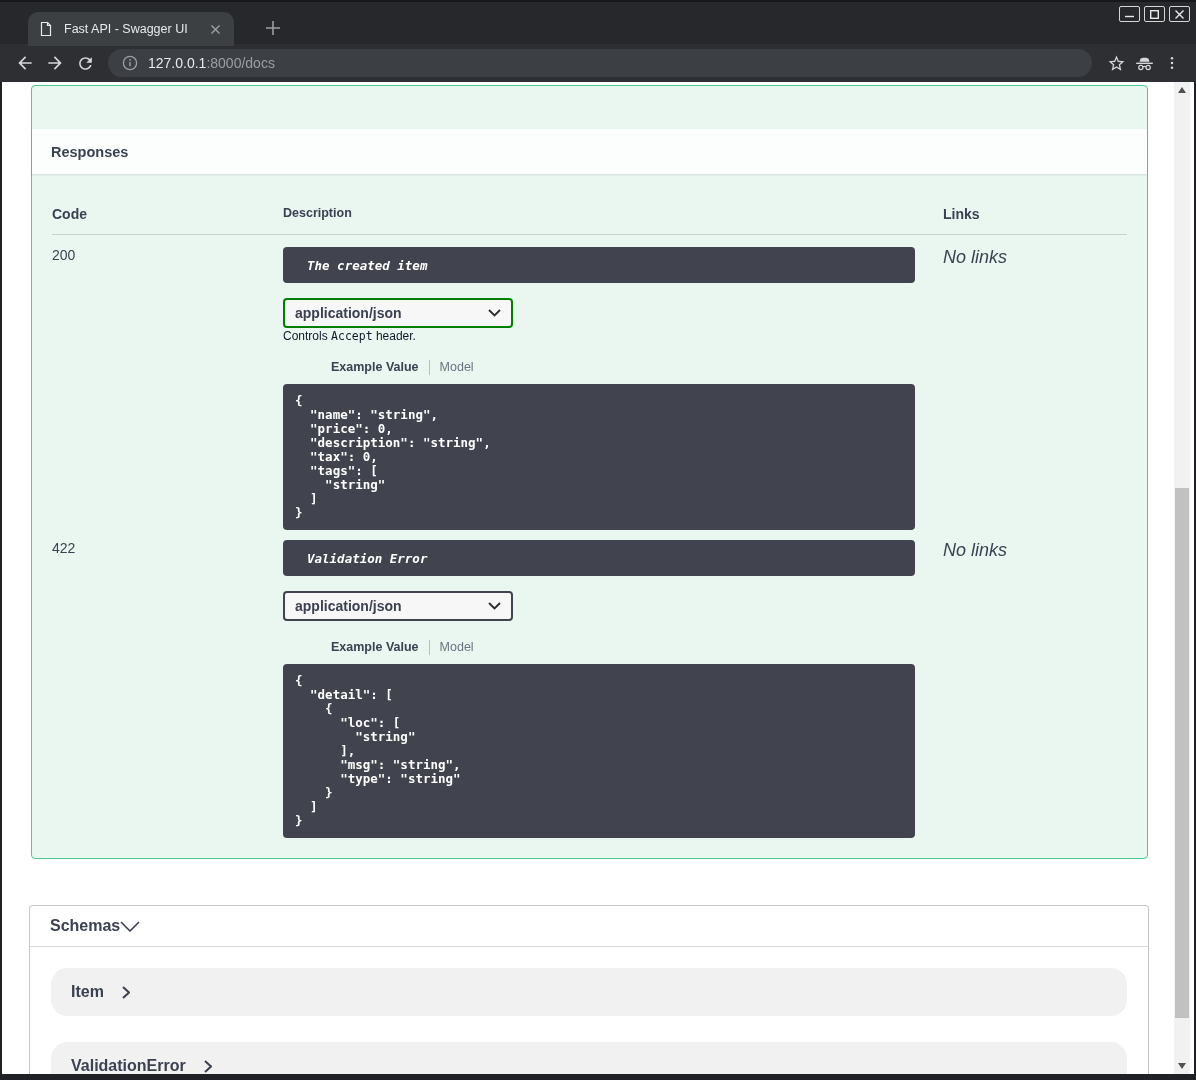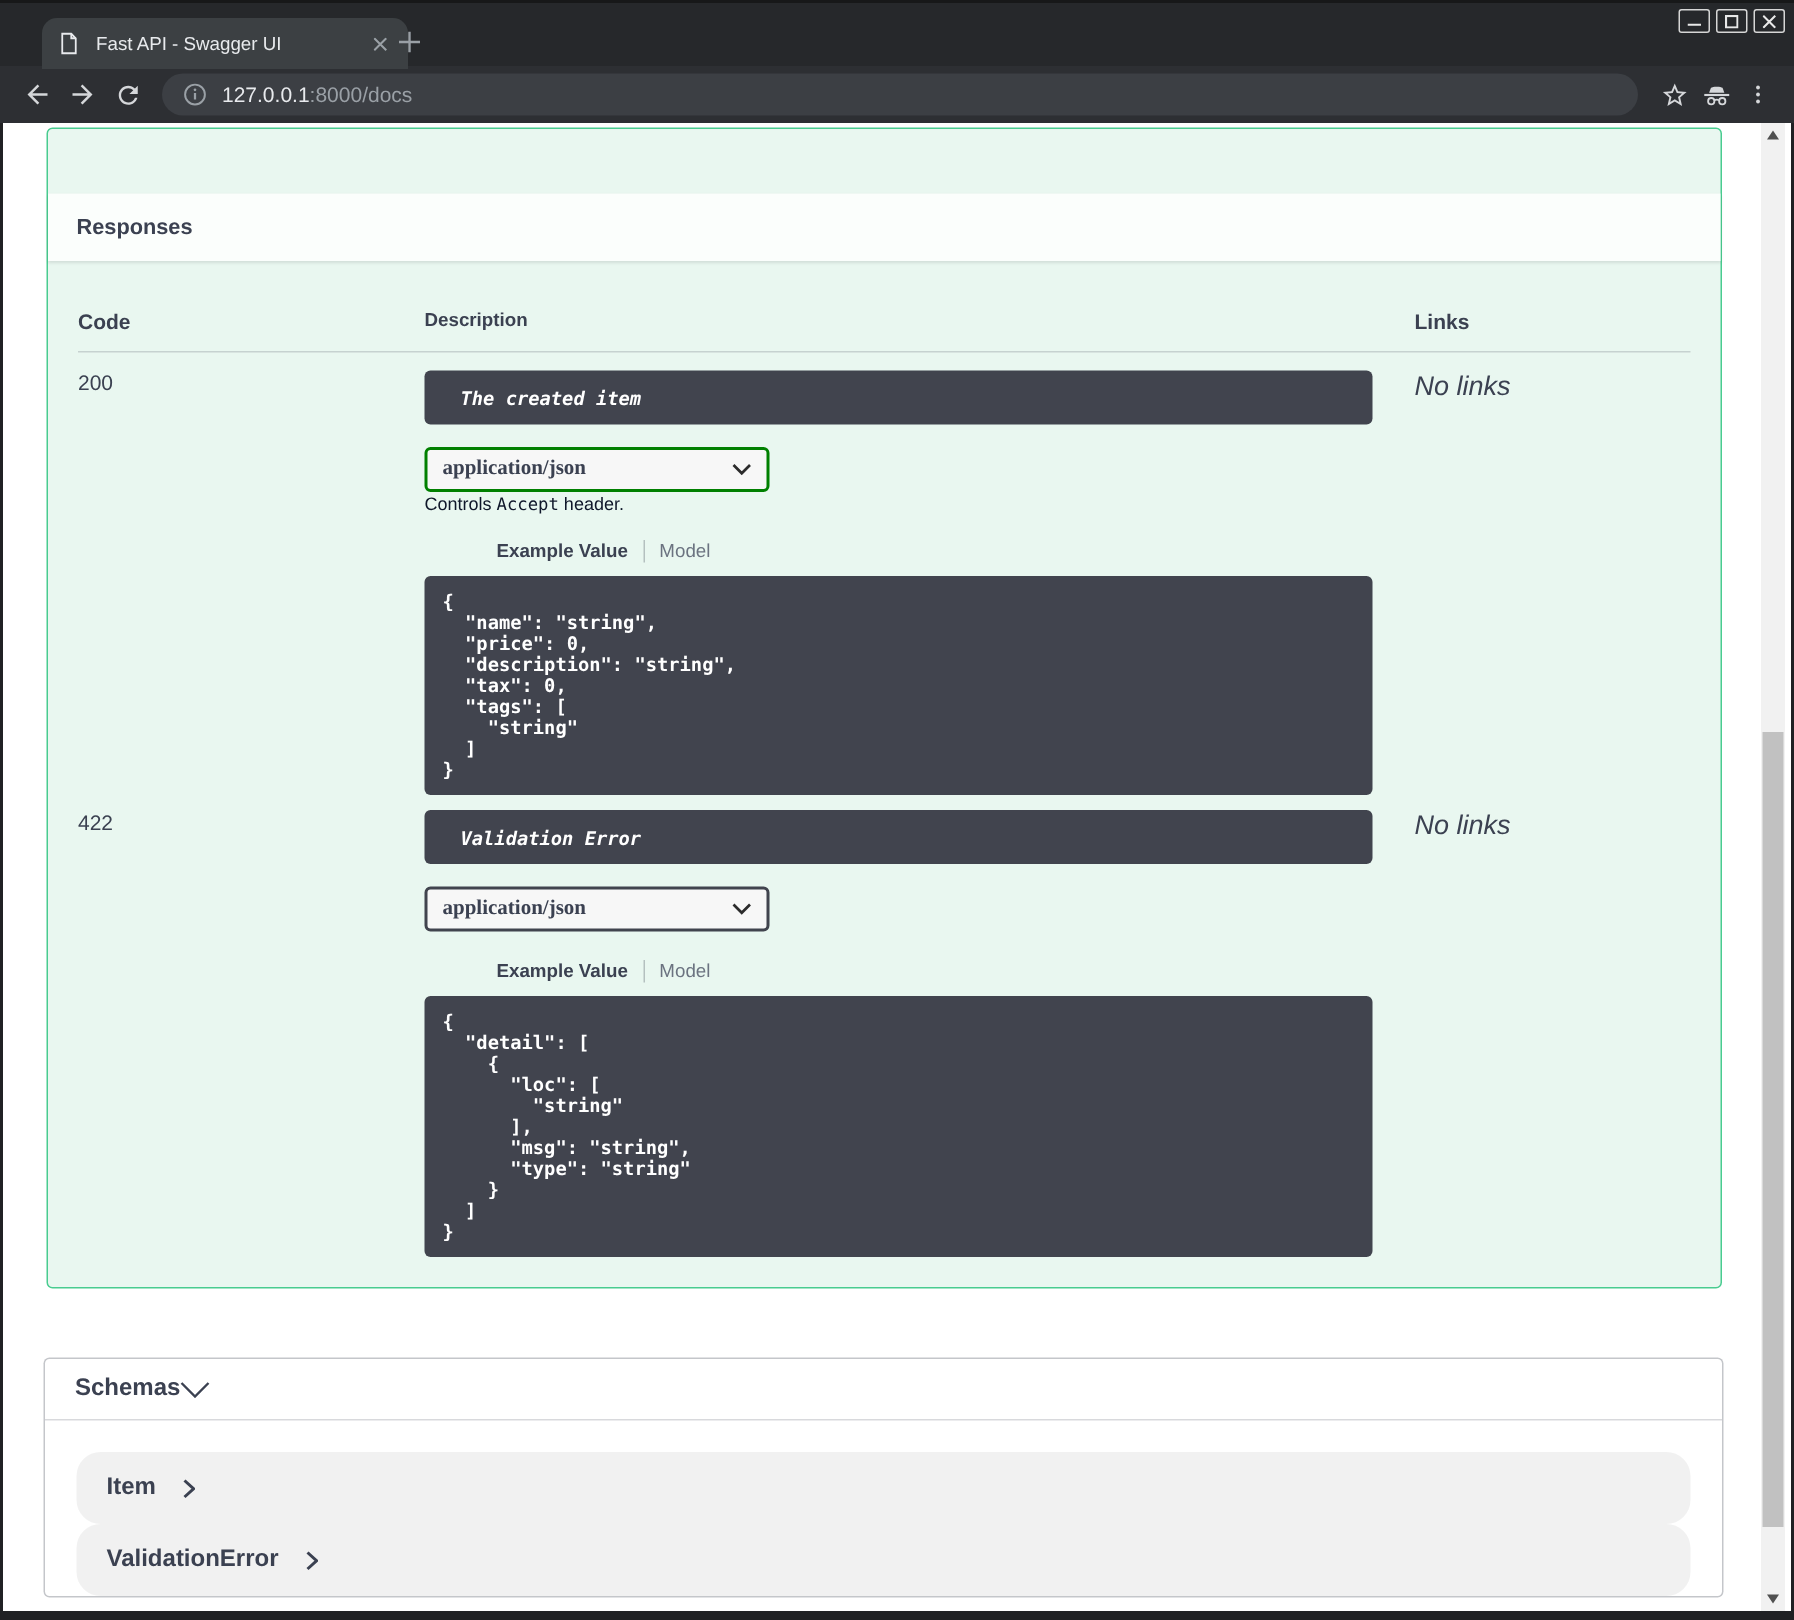--- a/index.html
+++ b/index.html
@@ -2,21 +2,21 @@
 <html><head>
 <meta charset="utf-8">
 <style>
   * { margin:0; padding:0; box-sizing:border-box; }
   html,body { background:#000; }
   body { font-family:"Liberation Sans", sans-serif; }
   .window { position:relative; width:1196px; height:1080px; background:#202124; overflow:hidden; }
 
   
   .tabstrip { position:relative; height:44px; background:#26282b; border-top:2px solid #171819; }
-  .tab { position:absolute; left:28px; top:10px; width:244px; height:34px; background:#3c4043;
+  .tab { position:absolute; left:28px; top:10px; width:206px; height:34px; background:#3c4043;
          border-radius:10px 10px 0 0; display:flex; align-items:center; padding:0 10px; }
   .favicon { width:16px; height:16px; margin-right:10px; flex:0 0 auto; }
   .tab-title { color:#e8eaed; font-size:12.5px; white-space:nowrap; overflow:hidden; flex:1; }
   .tab-close { width:18px; height:18px; display:flex; align-items:center; justify-content:center; border-radius:50%; }
   .newtab { position:absolute; left:260px; top:13px; width:26px; height:26px; display:flex; align-items:center; justify-content:center; }
   .wincontrols { position:absolute; right:6px; top:4px; display:flex; gap:4px; }
   .winbtn { width:21px; height:16px; border:1px solid #d6d6d6; border-radius:2px; display:flex; align-items:center; justify-content:center; }
 
   
   .toolbar { height:38px; background:#2d2f33; display:flex; align-items:center; padding:0 10px; }
@@ -51,21 +51,21 @@
   .cell-links { flex:1; padding-top:12px; font-size:18px; font-style:italic; }
   .resp-row.row-422 .cell-code, .resp-row.row-422 .cell-desc, .resp-row.row-422 .cell-links { padding-top:10px; }
 
   .desc-block { width:632px; height:36px; background:#41444e; border-radius:4px; display:flex; align-items:center;
                 padding:0 24px; }
   .desc-block span { color:#fff; font-family:"DejaVu Sans Mono", monospace; font-size:12.5px;
                      font-style:italic; font-weight:bold; }
 
   .media-select { width:230px; height:30px; margin-top:15px; background:#f7f7f7; border:2px solid #41444e;
                   border-radius:4px; display:flex; align-items:center; justify-content:space-between;
-                  padding:0 10px; cursor:pointer;font-family:Liberation Serif, serif; }
+                  padding:0 10px; cursor:pointer; }
   .media-select.accept { border-color:#008000; }
   .media-select .val { font-size:14px; font-weight:bold; color:#3b4151; }
 
   .accept-hint { margin-top:2px; height:13px; font-size:12px; color:#0f172a; line-height:13px; }
   .accept-hint code { font-family:"DejaVu Sans Mono", monospace; font-size:11.5px; }
 
   .ev-tabs { display:flex; margin-top:17px; height:15px;margin-left:48px; }
   .row-422 .ev-tabs { margin-top:19px; }
   .ev-tabs .tab-example { font-size:12.5px; font-weight:bold; color:#3b4151; cursor:pointer; }
   .ev-tabs .sep { width:1px; height:15px; background:rgba(59,65,81,.3); margin:0 10px; }
@@ -76,21 +76,21 @@
                 line-height:14px; white-space:pre; }
 
   
   .schemas { margin:46px 0 0 27px; width:1120px; border:1px solid rgba(59,65,81,.3); border-radius:4px;
              background:#fff; }
   .schemas-header { height:41px; display:flex; align-items:center; 
                     padding:0 20px; border-bottom:1px solid rgba(59,65,81,.2); }
   .schemas-header h4 { font-size:16px; font-weight:bold; color:#3b4151; }
   .models { padding:21px 21px 0 21px; }
   .model-row { height:48px; background:rgba(0,0,0,.055); border-radius:16px; display:flex; align-items:center;
-               padding:0 20px; cursor:pointer; }
+               padding:0 20px; margin-bottom:26px; cursor:pointer; }
   .model-row .mname { font-size:16px; font-weight:bold; color:#3b4151; }
   .model-row .mchev { margin-left:18px; display:flex; }
 
   
   .scrollbar { position:absolute; top:0; bottom:0; right:4px; width:16px; background:#f1f1f1; }
   .sb-up, .sb-down { position:absolute; left:0; width:16px; height:16px; display:flex; align-items:center; justify-content:center; }
   .sb-up { top:0; } .sb-down { bottom:0; }
   .tri-up { width:0; height:0; border-left:4px solid transparent; border-right:4px solid transparent; border-bottom:6px solid #505050; }
   .tri-down { width:0; height:0; border-left:4px solid transparent; border-right:4px solid transparent; border-top:6px solid #505050; }
   .sb-thumb { position:absolute; left:1px; width:14px; top:406px; height:530px; background:#c1c1c1; }

